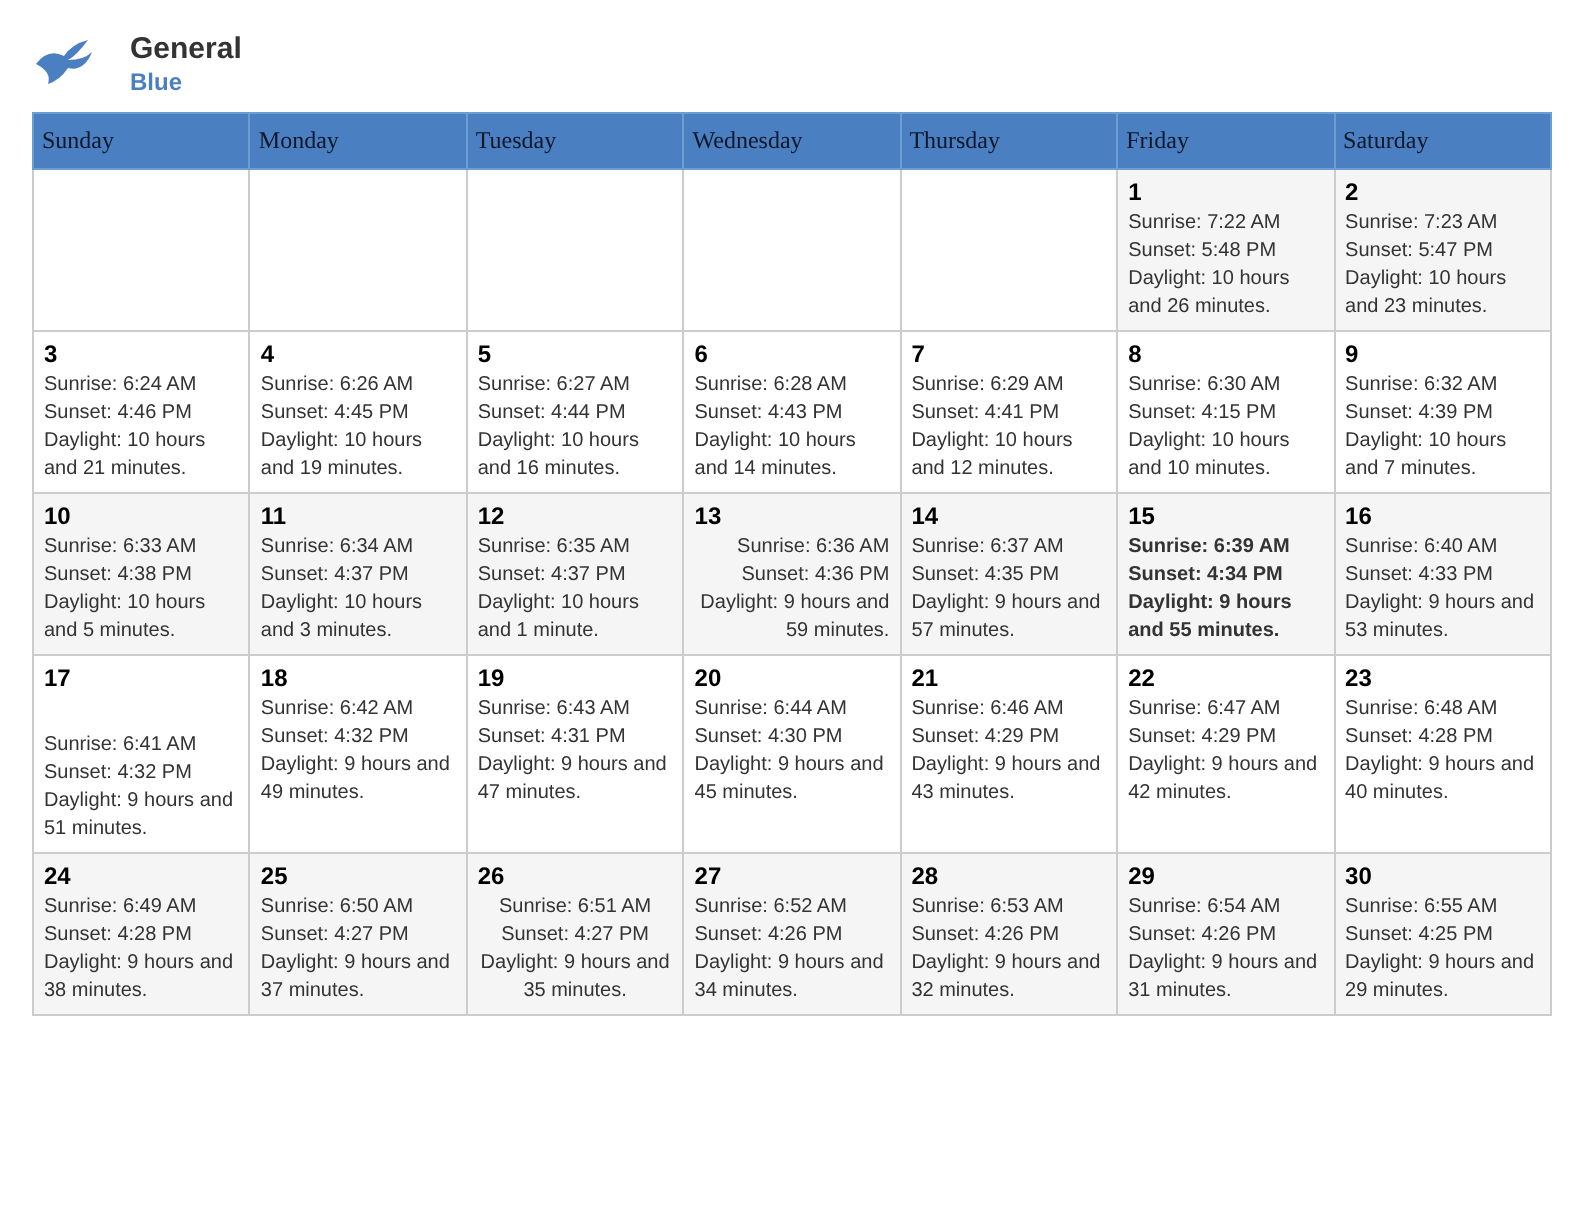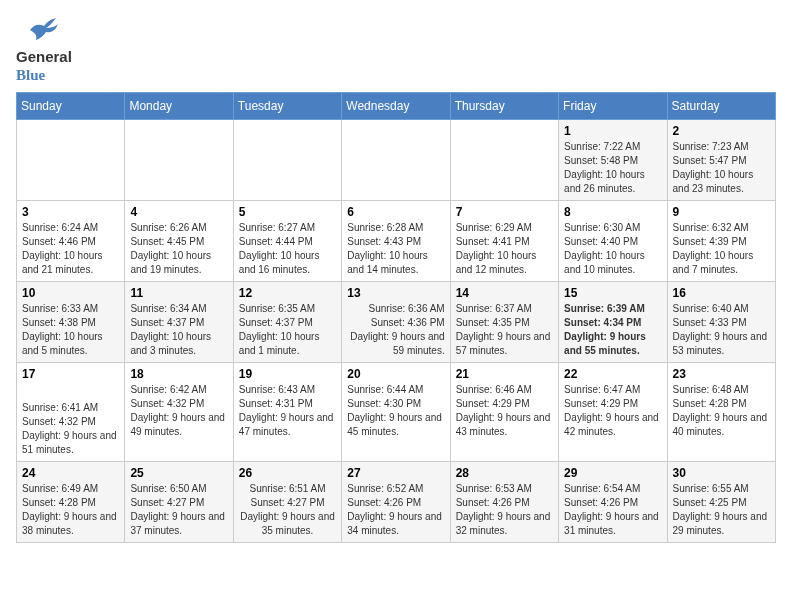--- a/index.html
+++ b/index.html
@@ -12,48 +12,48 @@
     }
     .header-area {
       display: flex;
       justify-content: space-between;
       align-items: flex-start;
       margin-bottom: 8px;
     }
     .logo {
       display: flex;
       align-items: center;
-      gap: 4px;
-      flex-direction: column;
+      gap: 17px;
     }
     .title-area {
       text-align: right;
     }
     .month-title {
       font-size: 32px;
       font-weight: normal;
       color: #222;
     }
     .location {
       font-size: 14px;
       color: #555;
     }
     .calendar-table {
       width: 100%;
       border-collapse: collapse;
       font-size: 11px;
     }
     .calendar-table th {
       background-color: #4a7fc1;
-      color: #ffffff;
+      color: #0f172a;
       padding: 6px 4px;
       text-align: left;
       font-size: 12px;
       font-weight: normal;
       border: 1px solid #6a9fd1;
+      font-family: Liberation Serif, serif;
     }
     .calendar-table td {
       border: 1px solid #ccc;
       vertical-align: top;
       padding: 4px 5px;
       width: calc(100% / 7);
       min-height: 80px;
       height: 80px;
       background: #fff;
     }
@@ -81,21 +81,21 @@
 </head>
 <body>
 
 <div class="header-area">
   <div class="logo">
       <svg width="32" height="28" viewBox="0 0 32 28">
         <path d="M2,14 Q8,6 16,10 Q20,4 28,2 Q22,10 18,12 Q26,12 30,8 Q26,18 18,16 Q14,22 8,24 Q10,18 2,14Z" fill="#4a7fc1"></path>
       </svg>
       <div>
         <div style="font-size: 15px; font-weight: bold; line-height: 1.2;"><span style="color: rgb(51, 51, 51);">General</span></div>
-        <div style="font-size: 15px; font-weight: bold; line-height: 1.2; font-family: Liberation Serif, serif;"><span style="color: rgb(74, 127, 193);">Blue</span></div>
+        <div style="font-size: 12px; font-weight: bold; line-height: 1.2;"><span style="color: rgb(74, 127, 193);">Blue</span></div>
       </div>
     </div>
   <div class="title-area">
     <div class="month-title"></div>
     <div class="location"></div>
   </div>
 </div>
 
 <table class="calendar-table">
   <thead>
@@ -156,21 +156,21 @@
         </td>
         <td>
           <span class="day-number">7</span>
           <div class="day-info" style="white-space: pre-line;">Sunrise: 6:29 AM
 Sunset: 4:41 PM
 Daylight: 10 hours and 12 minutes.</div>
         </td>
         <td>
           <span class="day-number">8</span>
           <div class="day-info" style="white-space: pre-line;">Sunrise: 6:30 AM
-Sunset: 4:40 PM
+Sunset: 4:15 PM
 Daylight: 10 hours and 10 minutes.</div>
         </td>
         <td>
           <span class="day-number">9</span>
           <div class="day-info" style="white-space: pre-line;">Sunrise: 6:32 AM
 Sunset: 4:39 PM
 Daylight: 10 hours and 7 minutes.</div>
         </td>
       </tr>
       <tr>

